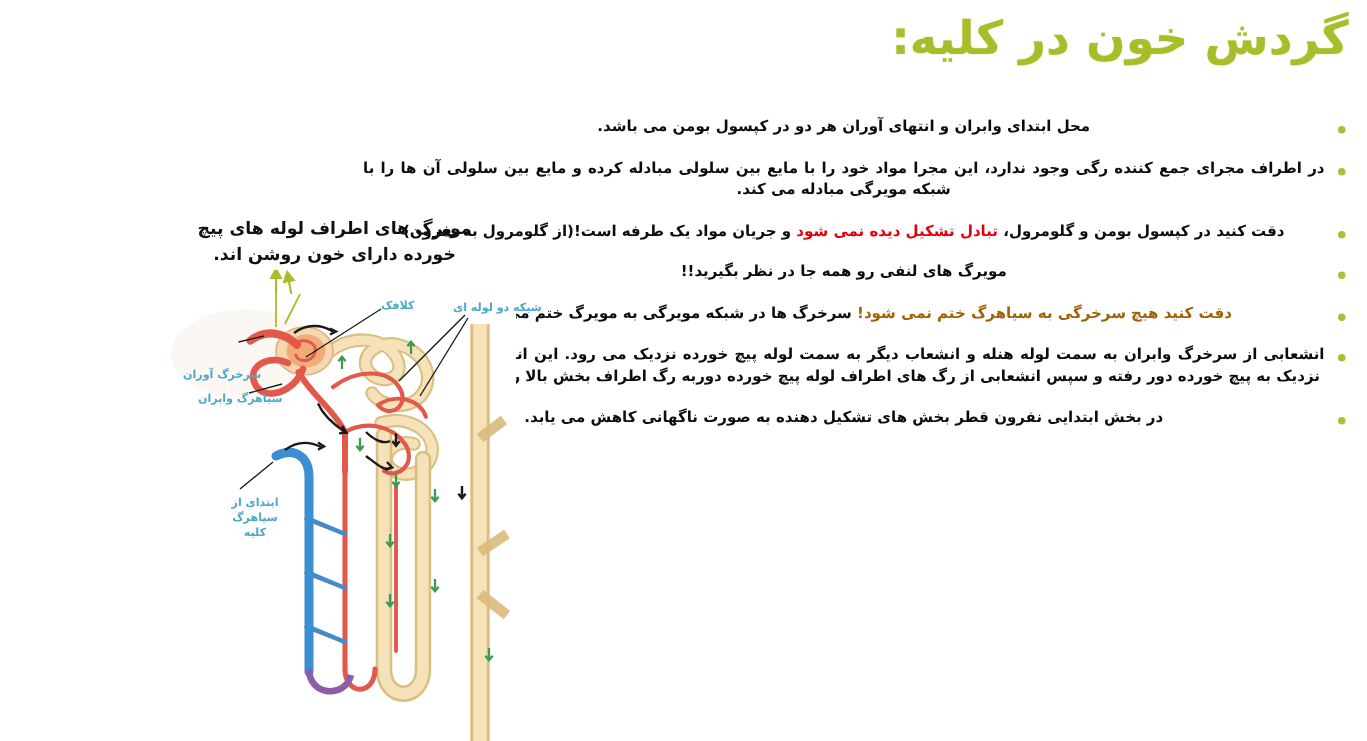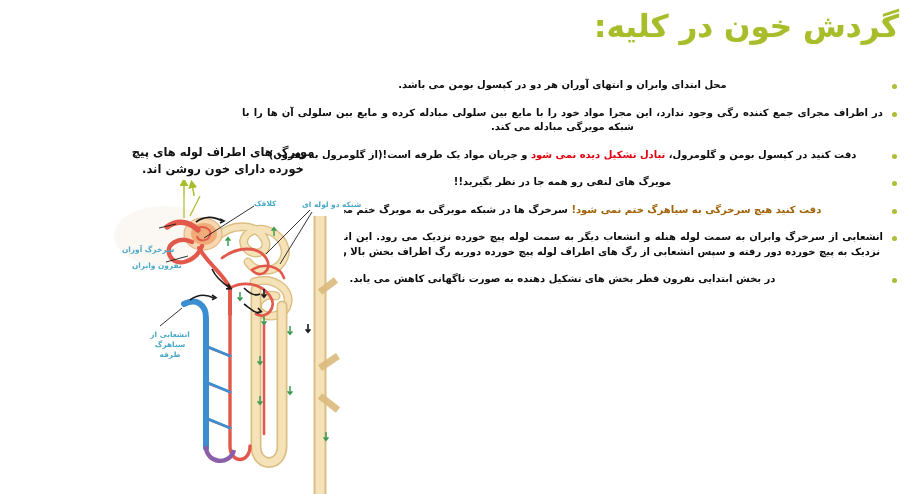--- a/index.html
+++ b/index.html
@@ -268,19 +268,19 @@
         <line x1="62" y1="66" x2="84" y2="60"></line>
         <line x1="100" y1="42" x2="150" y2="10"></line>
         <line x1="162" y1="58" x2="206" y2="14"></line>
         <line x1="176" y1="68" x2="208" y2="16"></line>
         <line x1="78" y1="112" x2="56" y2="130"></line>
       </g>
     </svg>
   </div>
 
   <div class="fig-label lbl-afferent">سرخرگ آوران</div>
-  <div class="fig-label lbl-efferent">نفرون وابران</div>
+  <div class="fig-label lbl-efferent">سیاهرگ وابران</div>
   <div class="fig-label lbl-glom">کلافک</div>
   <div class="fig-label lbl-peritub">شبکه دو لوله ای</div>
-  <div class="fig-label lbl-vein">انشعابی از سیاهرگ طرفه</div>
+  <div class="fig-label lbl-vein">ابتدای از سیاهرگ کلیه</div>
 
 
 </div>
 
 </body></html>

